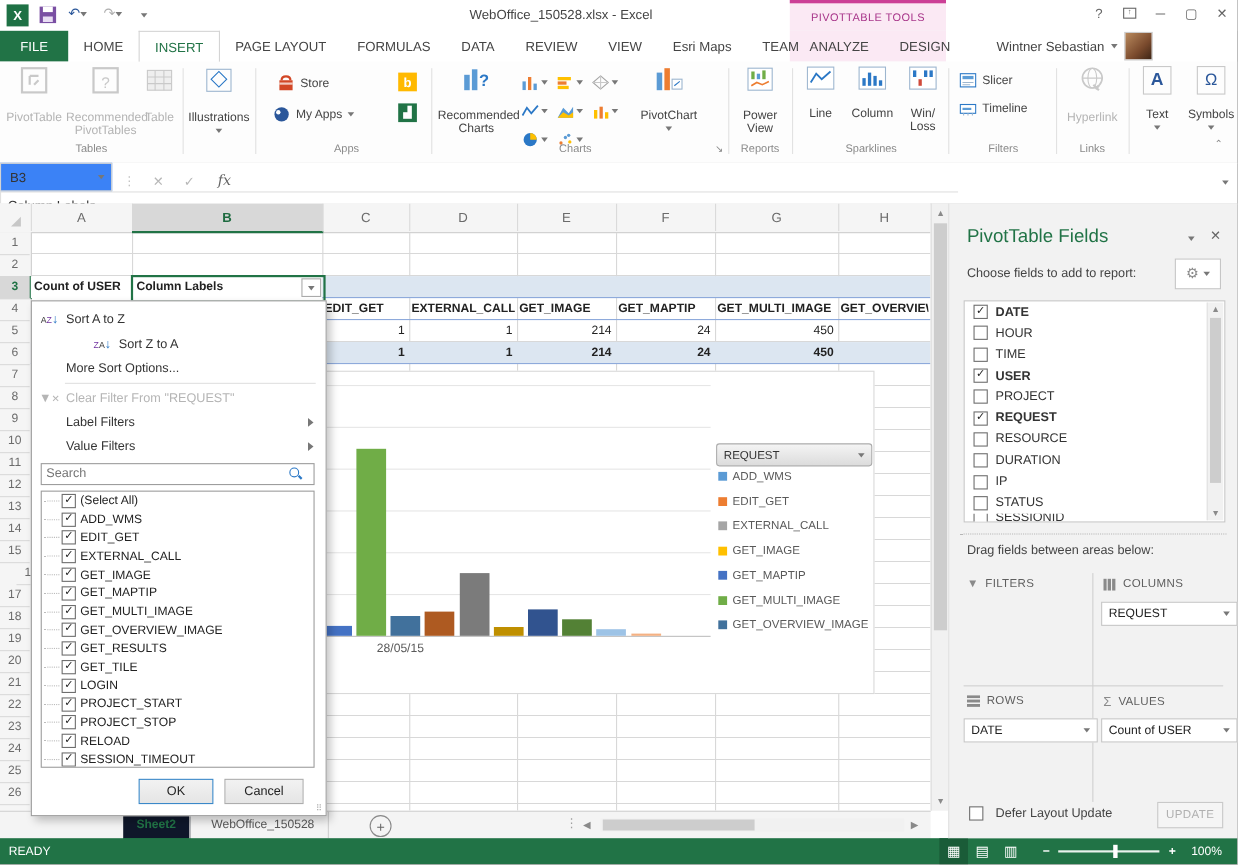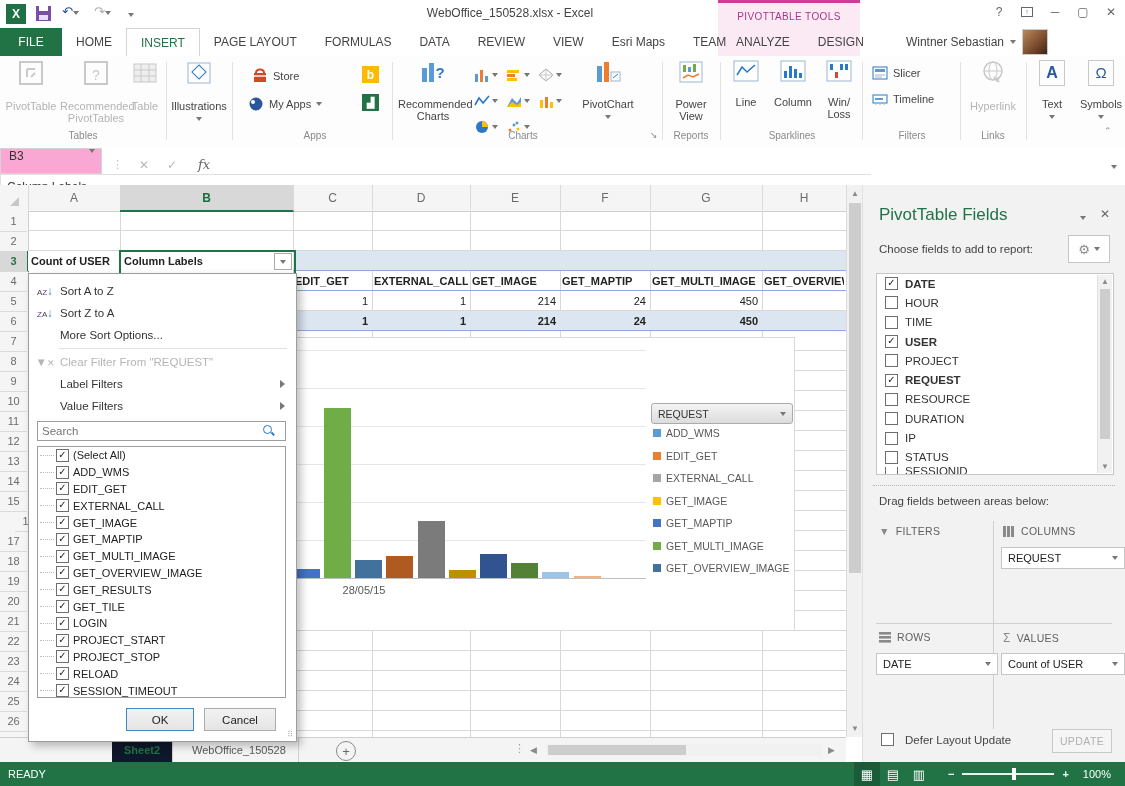--- a/index.html
+++ b/index.html
@@ -28,21 +28,21 @@
   .rdiv{position:absolute;top:6px;width:1px;height:78px;background:#e2e2e2;}
   .glabel{position:absolute;top:74px;font-size:10px;color:#8a8a8a;text-align:center;}
   .bigbtn{position:absolute;top:4px;text-align:center;color:#444;}
   .bigbtn .lbl{font-size:11px;line-height:12px;margin-top:12px;}
   .disabled,.disabled .lbl{color:#b4b4b4;}
   .dd{display:inline-block;width:0;height:0;border-left:3px solid transparent;border-right:3px solid transparent;border-top:4px solid #777;vertical-align:middle;}
   .disabled .dd{border-top-color:#bbb;}
   .mini{position:absolute;width:28px;height:22px;display:flex;align-items:center;justify-content:center;gap:2px;}
   
   #formulabar{left:0;top:148px;width:1125px;height:37px;background:#fff;border-bottom:1px solid #d4d4d4;}
-  #namebox{left:4px;top:6px;width:100px;height:24px;border:1px solid #d4d4d4;background:#f9a8d4;display:flex;}
+  #namebox{left:4px;top:6px;width:100px;height:24px;border:1px solid #d4d4d4;background:#3b82f6;display:flex;align-items:center;}
   #fx-content{left:232px;top:6px;width:864px;height:24px;border:1px solid #e0e0e0;border-right:none;display:flex;align-items:center;padding-left:6px;font-size:12px;color:#333;}
   .fxbtn{font-size:12px;color:#b8b8b8;width:24px;text-align:center;}
   
   #sheet{left:0;top:185px;width:846px;height:552px;background:#fff;overflow:hidden;}
   #colhead{position:absolute;left:0;top:0;width:846px;height:26px;background:#f5f5f5;border-bottom:1px solid #cfcfcf;}
   .ch{position:absolute;top:0;height:25px;display:flex;align-items:center;justify-content:center;color:#6b6b6b;font-size:12px;border-right:1px solid #dadada;}
   .ch.sel{background:#d8d8d8;color:#1e6b40;border-bottom:2px solid #217346;font-weight:bold;}
   #rowcol{position:absolute;left:0;top:26px;width:28px;height:526px;background:#f5f5f5;border-right:1px solid #cfcfcf;}
   .rh{position:absolute;left:0;width:27px;height:20px;display:flex;align-items:center;justify-content:center;color:#6b6b6b;font-size:11px;border-bottom:1px solid #dadada;}
   .rh.sel{background:#d8d8d8;color:#217346;font-weight:bold;border-right:2px solid #217346;}
@@ -683,21 +683,21 @@
       <span style="font-size:11.5px;color:#444;">Defer Layout Update</span>
     </div>
     <div class="abs ctr" style="right:14px;top:544px;width:58px;height:22px;border:1px solid #c9c9c9;background:#f5f5f5;color:#b0b0b0;font-size:10.5px;letter-spacing:.4px;">UPDATE</div>
   </div>
 
   <div id="fmenu" class="abs">
     <div class="mi" style="top:6px;">
       <span class="mic"><span style="font-size:8px;color:#444;">A</span><span style="font-size:8px;color:#7030a0;">Z</span><span style="color:#2b78c6;">↓</span></span>
       <span>Sort A to Z</span>
     </div>
-    <div class="mi" style="top:28px;">
+    <div class="mi" style="top:28px;padding-left:48px;">
       <span class="mic"><span style="font-size:8px;color:#7030a0;">Z</span><span style="font-size:8px;color:#444;">A</span><span style="color:#2b78c6;">↓</span></span>
       <span>Sort Z to A</span>
     </div>
     <div class="mi" style="top:50px;">
       <span class="mic"></span>
         <span>More Sort Options...</span>
     </div>
     <div class="msep" style="top:74px;"></div>
     <div class="mi dis" style="top:77px;">
       <span class="mic"><span style="color:#b5b5b5;">▼</span><span style="color:#b5b5b5;font-size:9px;">✕</span></span>

